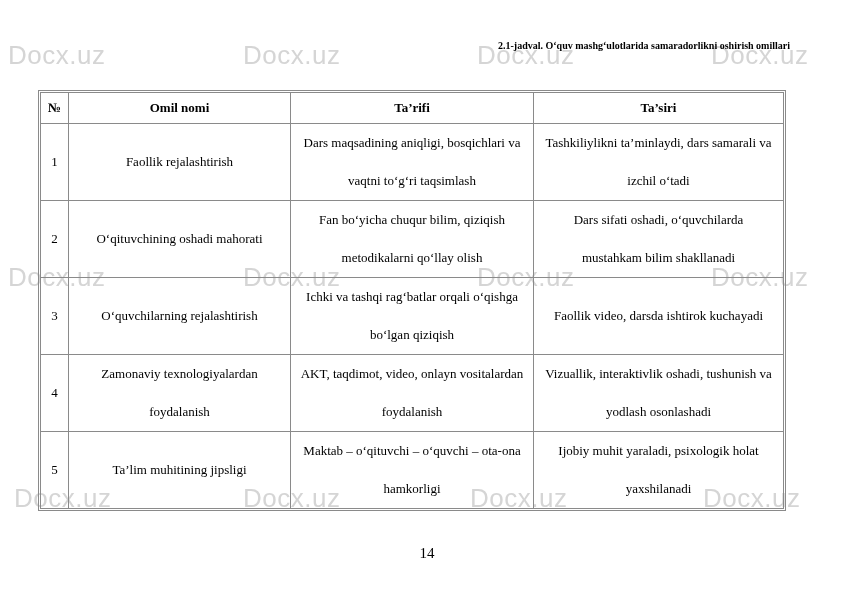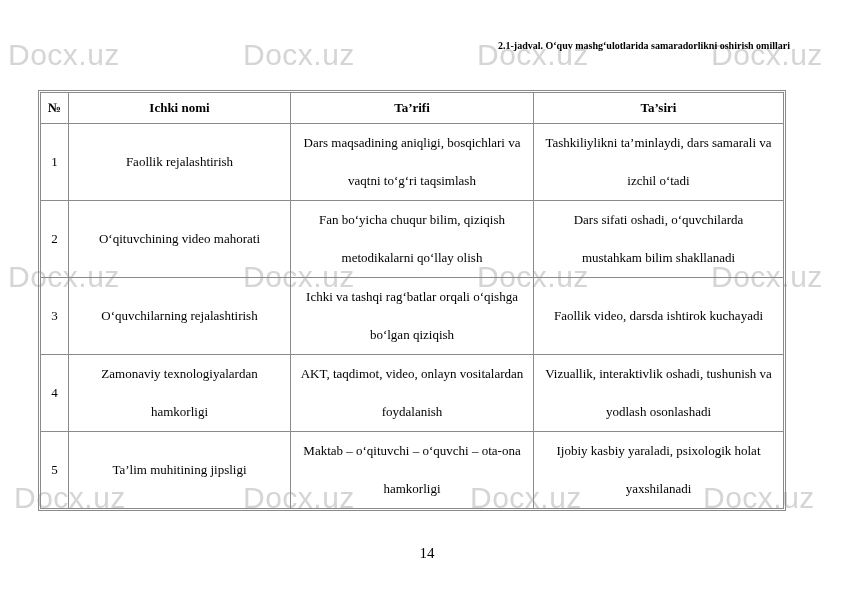--- a/index.html
+++ b/index.html
@@ -12,21 +12,21 @@
     width: 842px;
     height: 595px;
     background: #ffffff;
     font-family: "Liberation Serif", serif;
     color: #000000;
     overflow: hidden;
   }
   .watermark {
     position: absolute;
     font-family: "Liberation Sans", sans-serif;
-    font-size: 30px;
+    font-size: 26px;
     line-height: 30px;
     color: #d5d5d5;
     letter-spacing: 0.5px;
     user-select: none;
     z-index: 0;
     white-space: nowrap;
   }
   .caption {
     position: absolute;
     top: 40px;
@@ -107,64 +107,64 @@
     <table class="factors">
       <colgroup>
         <col style="width:28px">
         <col style="width:222px">
         <col style="width:243px">
         <col>
       </colgroup>
       <thead>
         <tr>
           <th>№</th>
-          <th>Ichki nomi</th>
+          <th>Omil nomi</th>
           <th>Ta’rifi</th>
           <th>Ta’siri</th>
         </tr>
       </thead>
       <tbody>
         <tr>
           <td>1</td>
           <td>Faollik rejalashtirish</td>
           <td>Dars maqsadining aniqligi, bosqichlari va
 vaqtni toʻgʻri taqsimlash</td>
           <td>Tashkiliylikni ta’minlaydi, dars samarali va
 izchil oʻtadi</td>
         </tr>
         <tr>
           <td>2</td>
-          <td>Oʻqituvchining video mahorati</td>
+          <td>Oʻqituvchining oshadi mahorati</td>
           <td>Fan boʻyicha chuqur bilim, qiziqish
 metodikalarni qoʻllay olish</td>
           <td>Dars sifati oshadi, oʻquvchilarda
 mustahkam bilim shakllanadi</td>
         </tr>
         <tr>
           <td>3</td>
           <td>Oʻquvchilarning rejalashtirish</td>
           <td>Ichki va tashqi ragʻbatlar orqali oʻqishga
 boʻlgan qiziqish</td>
           <td>Faollik video, darsda ishtirok kuchayadi</td>
         </tr>
         <tr>
           <td>4</td>
           <td>Zamonaviy texnologiyalardan
-hamkorligi</td>
+foydalanish</td>
           <td>AKT, taqdimot, video, onlayn vositalardan
 foydalanish</td>
           <td>Vizuallik, interaktivlik oshadi, tushunish va
 yodlash osonlashadi</td>
         </tr>
         <tr>
           <td>5</td>
           <td>Ta’lim muhitining jipsligi</td>
           <td>Maktab – oʻqituvchi – oʻquvchi – ota-ona
 hamkorligi</td>
-          <td>Ijobiy kasbiy yaraladi, psixologik holat
+          <td>Ijobiy muhit yaraladi, psixologik holat
 yaxshilanadi</td>
         </tr>
       </tbody>
     </table>
   </div>
 
   <div class="pagenum">14</div>
 
 </div>
 

